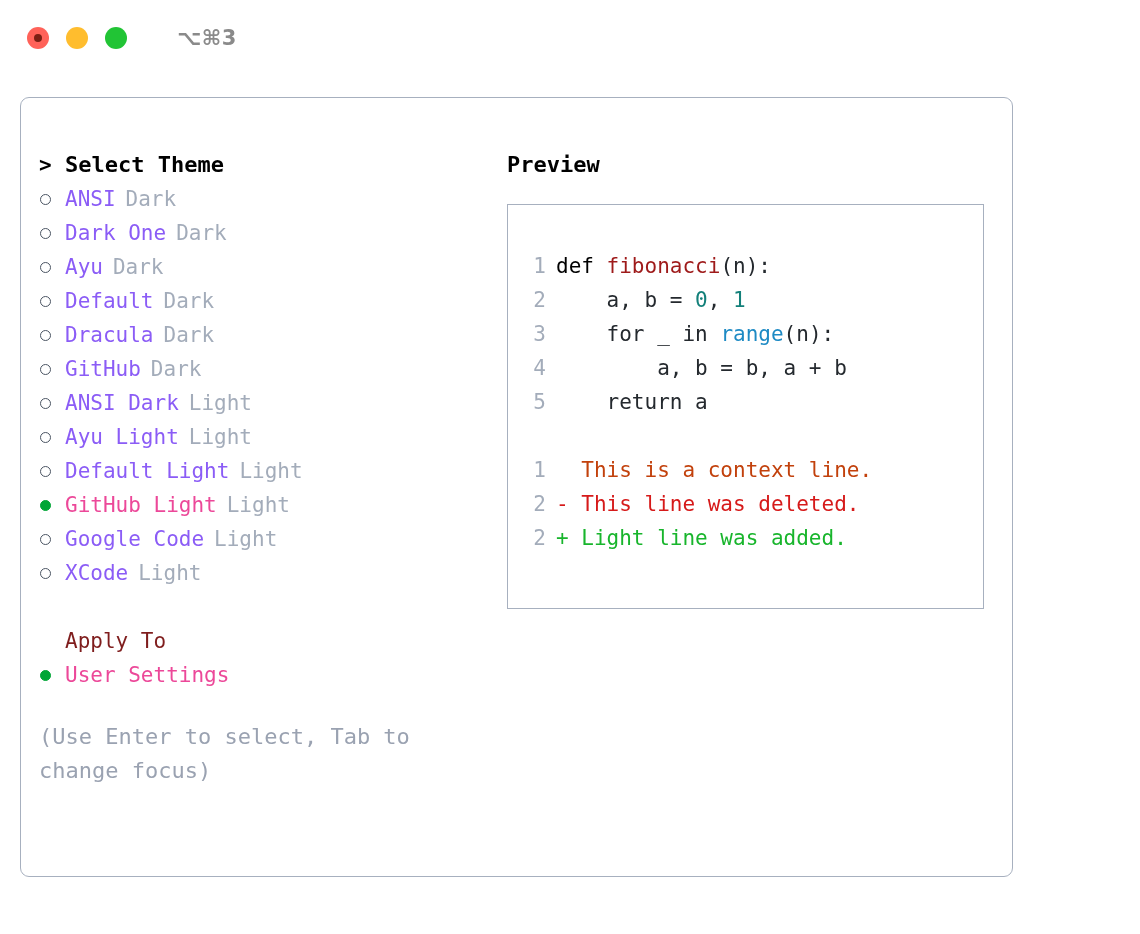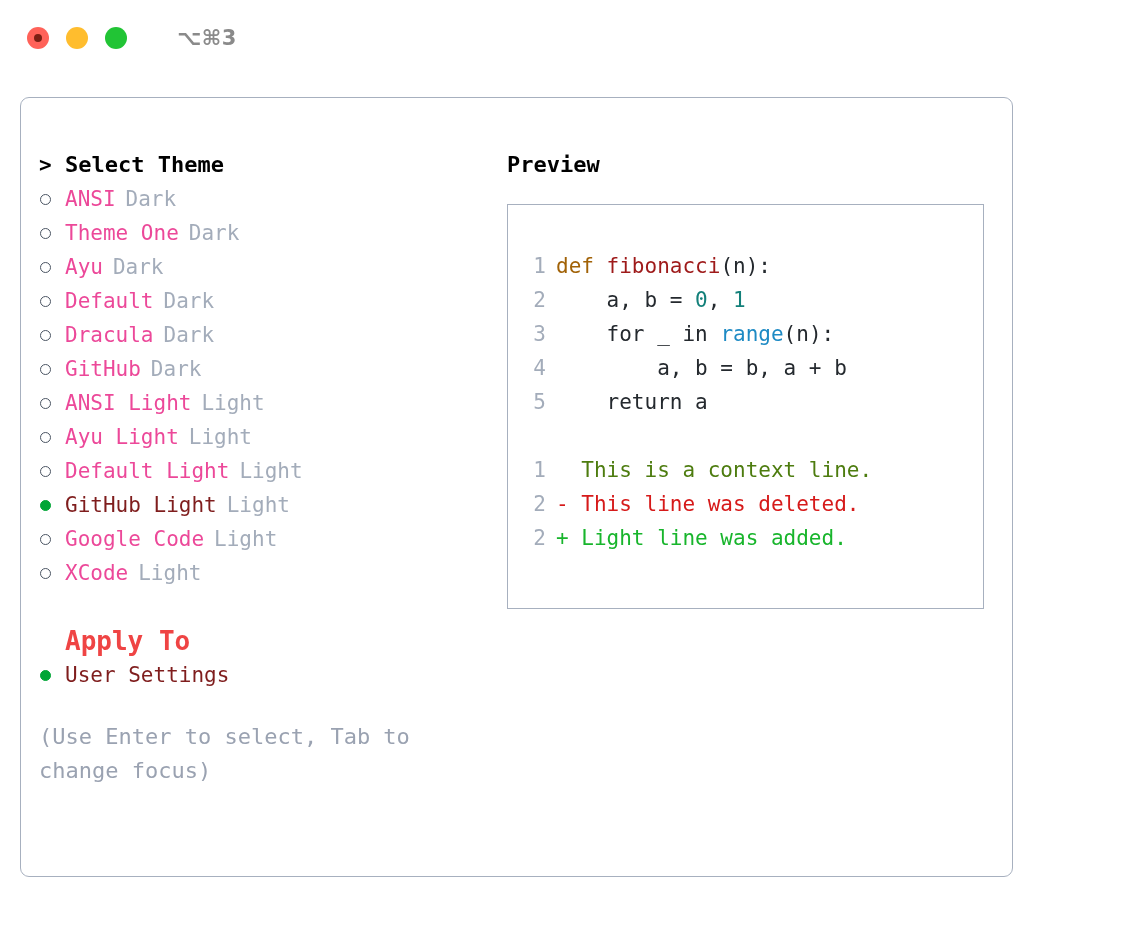--- a/index.html
+++ b/index.html
@@ -123,34 +123,34 @@
   .bullet.empty  { border: 1.6px solid #4b5563; background: transparent; }
   .bullet.filled { background: #00a636; border: 1.6px solid #00a636; }
 
   .header-row {
     font-weight: bold;
     color: #000000;
     font-size: 22px;
   }
   .header-row .marker { font-weight: bold; color:#000; }
 
-  .theme-name { color: #ec4899; }
-  .row.selected .theme-name { color: #7f1d1d; }
+  .theme-name { color: #8b5cf6; }
+  .row.selected .theme-name { color: #ec4899; }
   .variant {
     color: #a3acba;
     margin-left: 10px;
   }
 
   .section-title {
     height: 34px;
     line-height: 34px;
-    font-size: 26px;
-    color: #ef4444;
+    font-size: 21px;
+    color: #7f1d1d;
     padding-left: 26px;
-    font-weight: bold;
+    font-weight: normal;
   }
 
   .spacer-sm { height: 34px; }
 
   .hint {
     font-size: 22px;
     color: #9aa2b1;
     line-height: 34px;
     white-space: pre-line;
     margin-top: 28px;
@@ -188,28 +188,28 @@
   .lineno {
     width: 48px;
     flex: 0 0 48px;
     text-align: right;
     color: #a3acba;
     padding-right: 10px;
     box-sizing: border-box;
   }
   .code-text { color: #24292e; }
 
-  .tok-kw   { color: #a16207; }
+  .tok-kw   { color: #000000; }
   .tok-fn   { color: #9e1a1a; }
   .tok-num  { color: #13807a; }
   .tok-call { color: #1d8ac4; }
   .tok-plain{ color: #24292e; }
 
   .diff-gap { height: 34px; }
-  .diff-context { color: #4d7c0f; }
+  .diff-context { color: #c2410c; }
   .diff-del     { color: #d61a1a; }
   .diff-add     { color: #18b52c; }
 </style>
 </head>
 <body>
 
 <div class="window">
 
   <div class="titlebar">
     <div class="traffic">
@@ -226,26 +226,26 @@
       <div class="left-col">
 
         <div class="row header-row">
           <span class="marker">&gt;</span>
           <span>Select Theme</span>
         </div>
 
         <div>
 
         <div class="row"><span class="marker"><span class="bullet empty"></span></span><span class="theme-name">ANSI</span><span class="variant">Dark</span></div>
-            <div class="row"><span class="marker"><span class="bullet empty"></span></span><span class="theme-name">Theme One</span><span class="variant">Dark</span></div>
+            <div class="row"><span class="marker"><span class="bullet empty"></span></span><span class="theme-name">Dark One</span><span class="variant">Dark</span></div>
             <div class="row"><span class="marker"><span class="bullet empty"></span></span><span class="theme-name">Ayu</span><span class="variant">Dark</span></div>
             <div class="row"><span class="marker"><span class="bullet empty"></span></span><span class="theme-name">Default</span><span class="variant">Dark</span></div>
             <div class="row"><span class="marker"><span class="bullet empty"></span></span><span class="theme-name">Dracula</span><span class="variant">Dark</span></div>
             <div class="row"><span class="marker"><span class="bullet empty"></span></span><span class="theme-name">GitHub</span><span class="variant">Dark</span></div>
-            <div class="row"><span class="marker"><span class="bullet empty"></span></span><span class="theme-name">ANSI Light</span><span class="variant">Light</span></div>
+            <div class="row"><span class="marker"><span class="bullet empty"></span></span><span class="theme-name">ANSI Dark</span><span class="variant">Light</span></div>
             <div class="row"><span class="marker"><span class="bullet empty"></span></span><span class="theme-name">Ayu Light</span><span class="variant">Light</span></div>
             <div class="row"><span class="marker"><span class="bullet empty"></span></span><span class="theme-name">Default Light</span><span class="variant">Light</span></div>
             <div class="row selected"><span class="marker"><span class="bullet filled"></span></span><span class="theme-name">GitHub Light</span><span class="variant">Light</span></div>
             <div class="row"><span class="marker"><span class="bullet empty"></span></span><span class="theme-name">Google Code</span><span class="variant">Light</span></div>
             <div class="row"><span class="marker"><span class="bullet empty"></span></span><span class="theme-name">XCode</span><span class="variant">Light</span></div>
           </div>
 
         <div class="spacer-sm"></div>
 
         <div class="section-title">Apply To</div>

